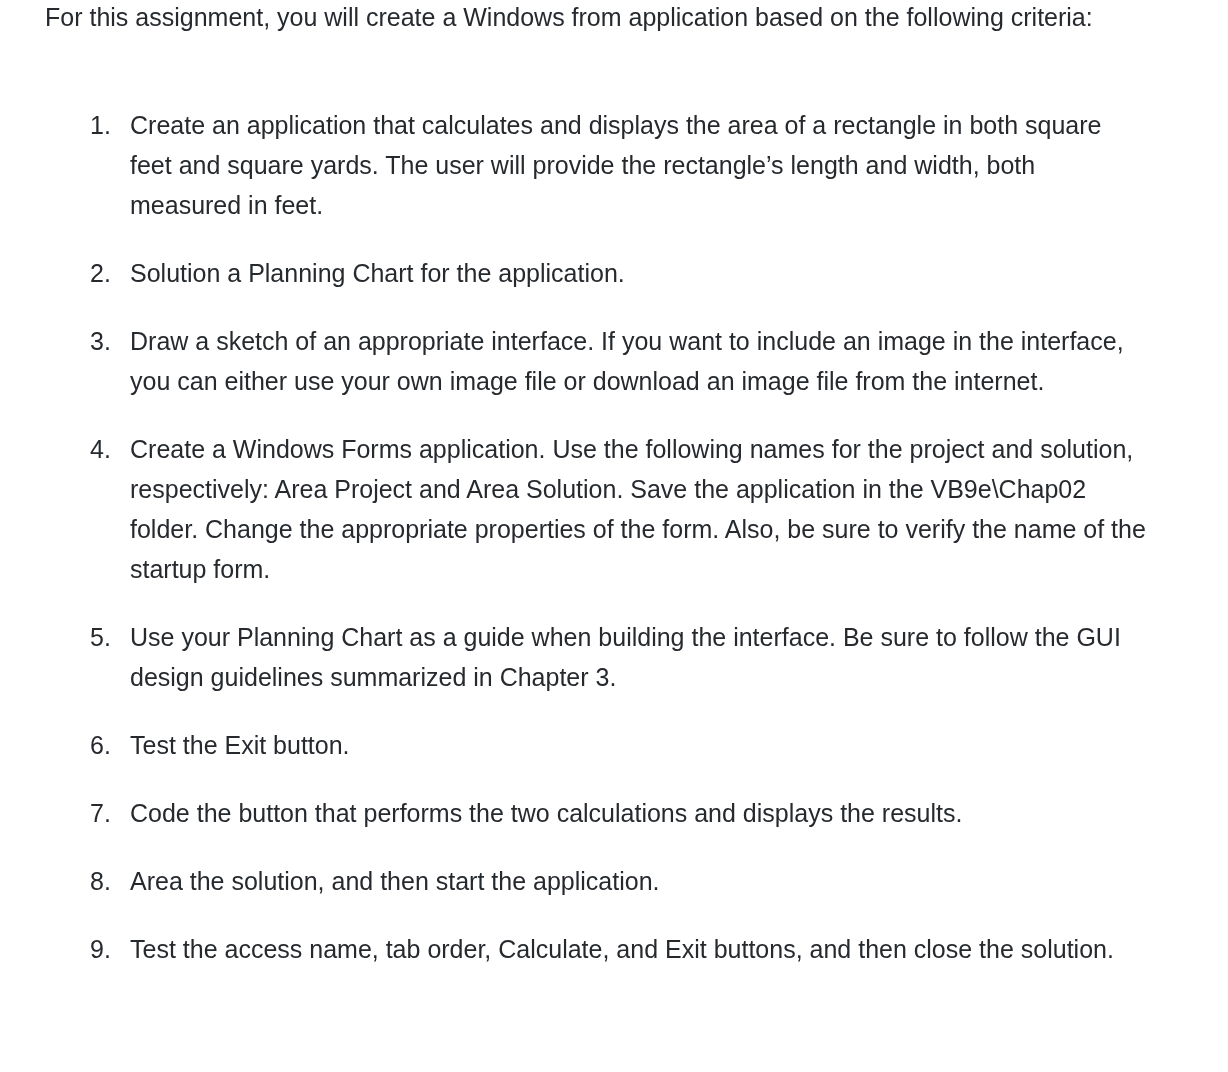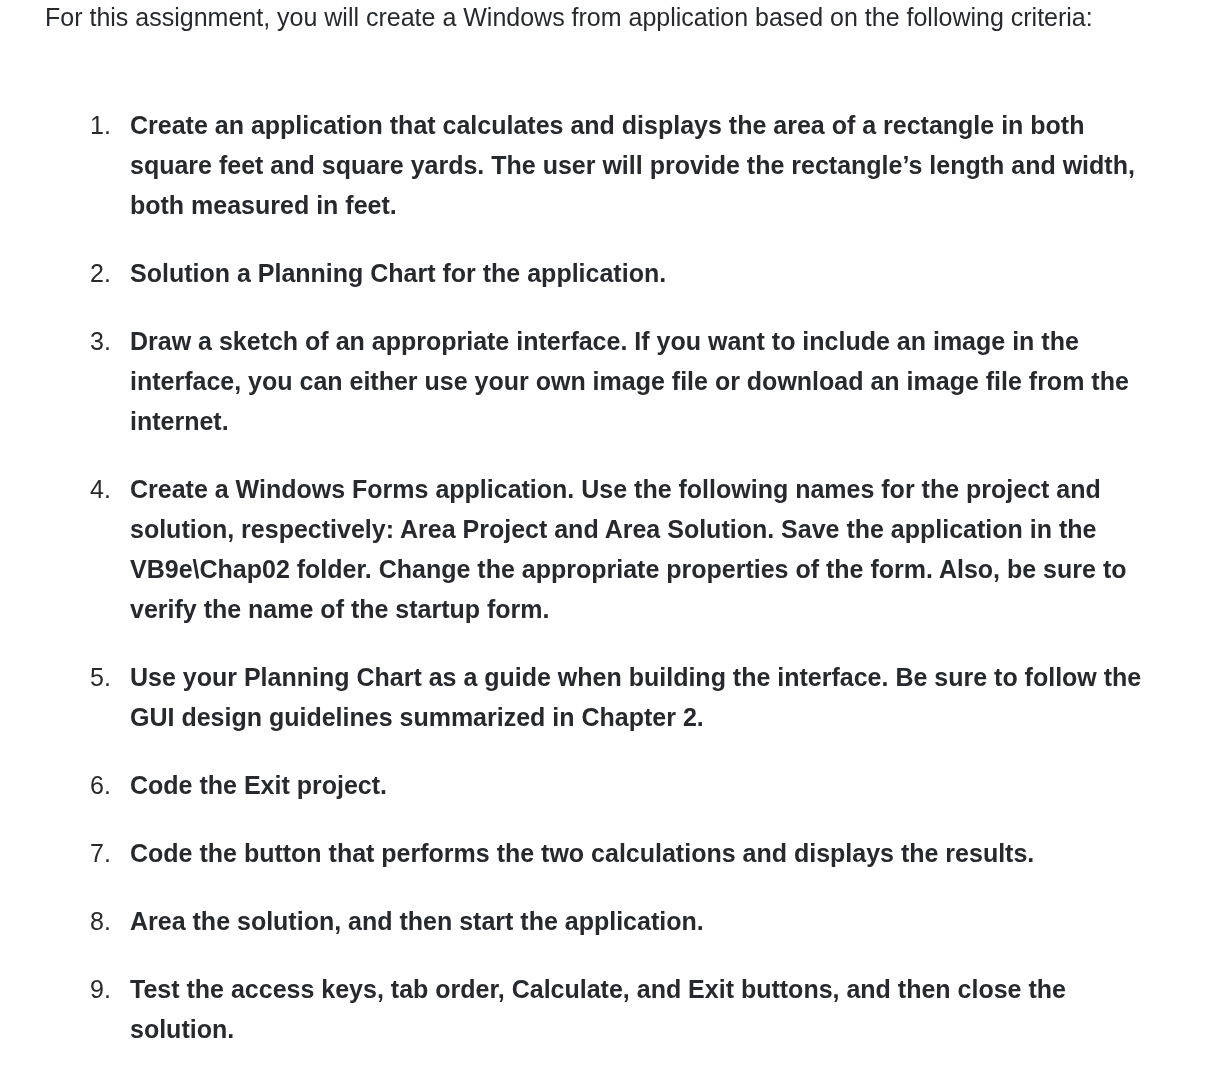--- a/index.html
+++ b/index.html
@@ -42,21 +42,20 @@
       padding-left: 40px;
       margin: 0 0 28px 0;
     }
     .item-num {
       position: absolute;
       left: 0;
       top: 0;
     }
     .item-text {
       display: block;
-      font-weight: bold;
     }
   </style>
 </head>
 <body>
 
 <div class="page">
   <p class="intro">For this assignment, you will create a Windows from application based on the following criteria:</p>
 
   <ol class="criteria-list">
     <li class="criteria-item">
@@ -70,32 +69,32 @@
     <li class="criteria-item">
       <span class="item-num">3.</span>
       <span class="item-text">Draw a sketch of an appropriate interface. If you want to include an image in the interface, you can either use your own image file or download an image file from the internet.</span>
     </li>
     <li class="criteria-item">
       <span class="item-num">4.</span>
       <span class="item-text">Create a Windows Forms application. Use the following names for the project and solution, respectively: Area Project and Area Solution. Save the application in the VB9e\Chap02 folder. Change the appropriate properties of the form. Also, be sure to verify the name of the startup form.</span>
     </li>
     <li class="criteria-item">
       <span class="item-num">5.</span>
-      <span class="item-text">Use your Planning Chart as a guide when building the interface. Be sure to follow the GUI design guidelines summarized in Chapter 2.</span>
+      <span class="item-text">Use your Planning Chart as a guide when building the interface. Be sure to follow the GUI design guidelines summarized in Chapter 3.</span>
     </li>
     <li class="criteria-item">
       <span class="item-num">6.</span>
-      <span class="item-text">Code the Exit project.</span>
+      <span class="item-text">Test the Exit button.</span>
     </li>
     <li class="criteria-item">
       <span class="item-num">7.</span>
       <span class="item-text">Code the button that performs the two calculations and displays the results.</span>
     </li>
     <li class="criteria-item">
       <span class="item-num">8.</span>
       <span class="item-text">Area the solution, and then start the application.</span>
     </li>
     <li class="criteria-item">
       <span class="item-num">9.</span>
-      <span class="item-text">Test the access keys, tab order, Calculate, and Exit buttons, and then close the solution.</span>
+      <span class="item-text">Test the access name, tab order, Calculate, and Exit buttons, and then close the solution.</span>
     </li>
   </ol>
 </div>
 
 </body></html>

